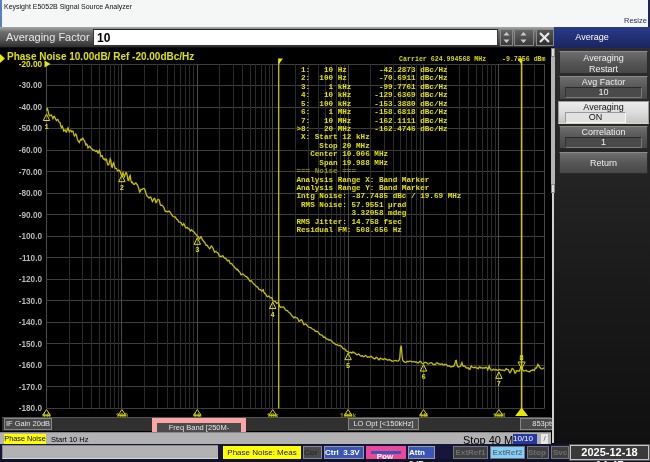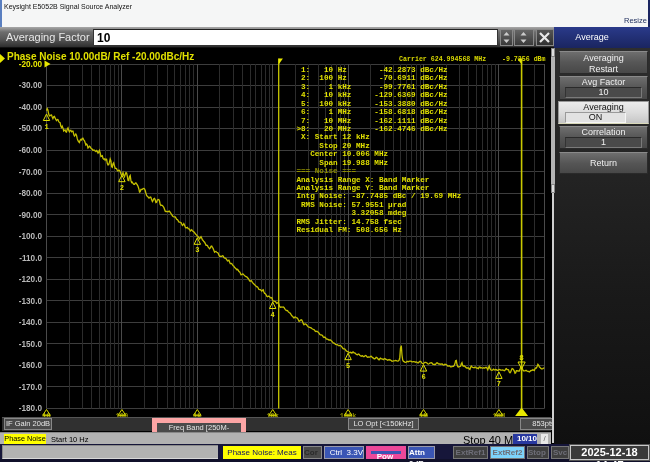--- a/index.html
+++ b/index.html
@@ -193,29 +193,29 @@
 <div class="abs" style="left:2px;top:417px;width:549px;height:13.5px;background:#303030;border-top:1px solid #555"></div>
 <div class="abs" style="left:4px;top:418px;width:48px;height:12px;background:#4a4a4a;border:1px solid #888;font-size:7.5px;color:#e4e4e4;text-align:center;line-height:10px">IF Gain 20dB</div>
 <div class="abs" style="left:152px;top:418px;width:94px;height:24px;background:#4a4a4a;border:5px solid #fca5a5;font-size:7.5px;color:#e4e4e4;text-align:center;line-height:10px">Freq Band [250M-7.2GHz]</div>
 <div class="abs" style="left:348px;top:418px;width:71px;height:12px;background:#4a4a4a;border:1px solid #888;font-size:7.5px;color:#e4e4e4;text-align:center;line-height:10px">LO Opt [&lt;150kHz]</div>
 <div class="abs" style="left:520px;top:418px;width:47px;height:12px;background:#4a4a4a;border:1px solid #888;font-size:7.5px;color:#e4e4e4;text-align:center;line-height:10px">853pts</div>
 
 <div class="abs" style="left:0;top:432px;width:551px;height:12px;background:#b2b2b2;border-top:1px solid #888"></div>
 <div class="abs" style="left:4px;top:433.5px;width:42px;height:10px;background:#ffff00;font-size:7.3px;color:#000;text-align:center;line-height:10px">Phase Noise</div>
 <div class="abs" style="left:51px;top:434.5px;font-size:7.5px;color:#000">Start 10 Hz</div>
 <div class="abs" style="left:463px;top:434px;font-size:11px;color:#000">Stop 40 MHz</div>
-<div class="abs" style="left:513px;top:433.5px;width:24px;height:10px;background:#2838a0;font-size:8px;font-weight:bold;color:#fff;text-align:right;line-height:10px">10/10</div>
+<div class="abs" style="left:513px;top:433.5px;width:24px;height:10px;background:#2838a0;font-size:8px;font-weight:normal;color:#fff;text-align:left;line-height:10px">10/10</div>
 <div class="abs" style="left:541px;top:433.5px;width:7px;height:10px;background:#e8e8e8;font-size:8px;color:#666;text-align:center;line-height:10px">/</div>
 
 <div class="abs" style="left:0;top:444px;width:650px;height:18px;background:#16163a"></div>
 <div class="abs" style="left:0;top:459px;width:650px;height:3px;background:#10102a"></div>
 <div class="abs" style="left:2px;top:445px;width:216px;height:13.5px;background:#b2b2b2;border-top:1px solid #8a8a8a;border-left:1px solid #8a8a8a;border-bottom:1px solid #d8d8d8"></div>
 <div class="abs" style="left:223px;top:446px;width:78px;height:13px;background:#ffff00;font-size:8px;font-weight:normal;color:#141460;text-align:center;line-height:13px">Phase Noise: Meas</div>
 <div class="abs" style="left:303px;top:446px;width:19px;height:13px;background:#4a4a4a;border:1px solid #888;font-size:8px;font-weight:bold;color:#2a2a2a;line-height:11px">Cor</div>
-<div class="abs" style="left:324px;top:446px;width:40px;height:13px;background:#3a55b4;border:1px solid #99a;font-size:8px;font-weight:normal;color:#fff;text-align:right;line-height:11px">Ctrl&nbsp; 3.3V</div>
+<div class="abs" style="left:324px;top:446px;width:40px;height:13px;background:#3a55b4;border:1px solid #99a;font-size:8px;font-weight:bold;color:#fff;text-align:left;line-height:11px">Ctrl&nbsp; 3.3V</div>
 <div class="abs" style="left:366px;top:446px;width:40px;height:13px;background:#3a55b4;border:5px solid #ec4899;font-size:8px;font-weight:bold;color:#fff;text-align:center;line-height:11px">Pow&nbsp; 3.3V</div>
 <div class="abs" style="left:408px;top:446px;width:27px;height:13px;background:#3a55b4;border:1px solid #99a;font-size:8px;font-weight:bold;color:#fff;text-align:left;line-height:11px">Attn 0dB</div>
 <div class="abs" style="left:453px;top:446px;width:35px;height:13px;background:#3f3f3f;border:1px solid #777;font-size:8px;font-weight:bold;color:#6e6e78;text-align:center;line-height:11px">ExtRef1</div>
 <div class="abs" style="left:490px;top:446px;width:35px;height:13px;background:#7dd3fc;border:1px solid #777;font-size:8px;font-weight:bold;color:#6e6e78;text-align:center;line-height:11px">ExtRef2</div>
 <div class="abs" style="left:527px;top:446px;width:22px;height:13px;background:#3f3f3f;border:1px solid #777;font-size:8px;font-weight:bold;color:#6e6e78;text-align:left;line-height:11px">Stop</div>
 <div class="abs" style="left:551px;top:446px;width:18px;height:13px;background:#3f3f3f;border:1px solid #777;font-size:8px;font-weight:bold;color:#6e6e78;text-align:center;line-height:11px">Svc</div>
 <div class="abs" style="left:570px;top:444.5px;width:79px;height:15px;background:#3a3a3a;border:1px solid #c8c8c8;outline:1px solid #555;font-size:11px;font-weight:bold;color:#fff;text-align:center;line-height:13px">2025-12-18 14:47</div>
 
 <div class="abs" style="left:554px;top:48px;width:96px;height:396px;background:linear-gradient(180deg,#2e2e2e 0%,#1a1a1a 60%,#101010 100%)"></div>
 <div class="abs" style="left:554px;top:27px;width:96px;height:21px;background:linear-gradient(180deg,#2a3a8a 0%,#1a2560 100%)"></div>

